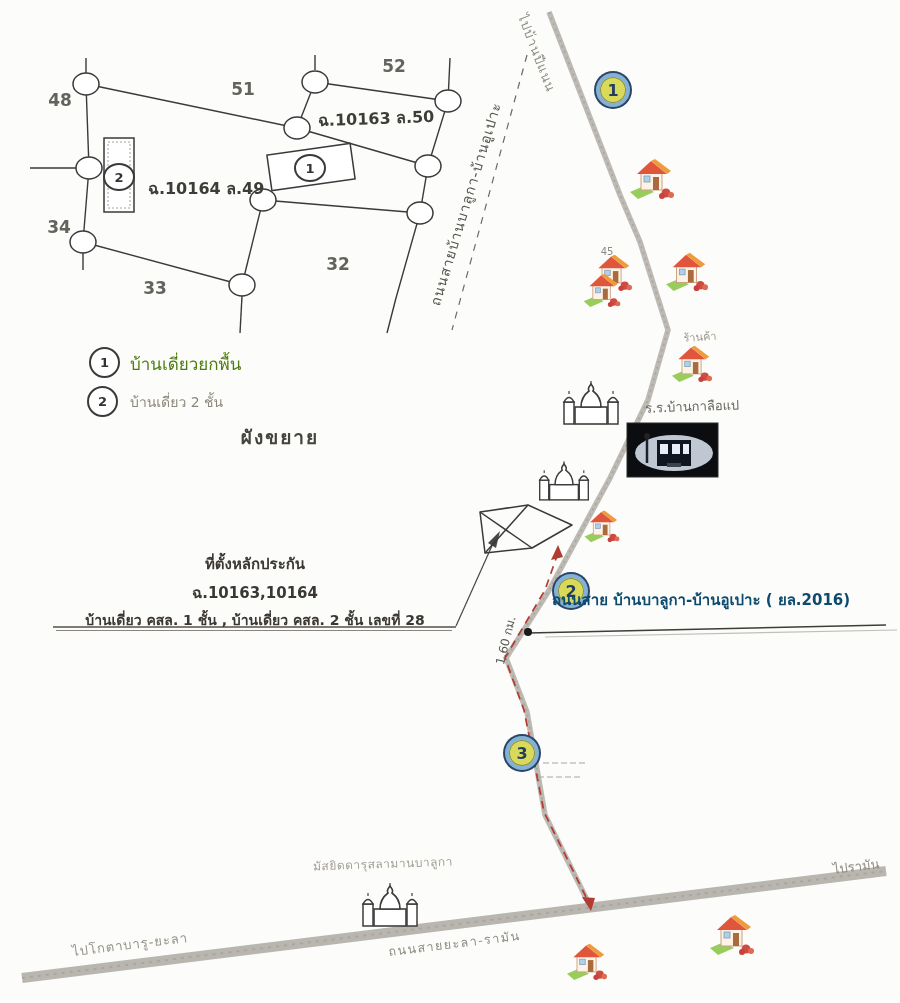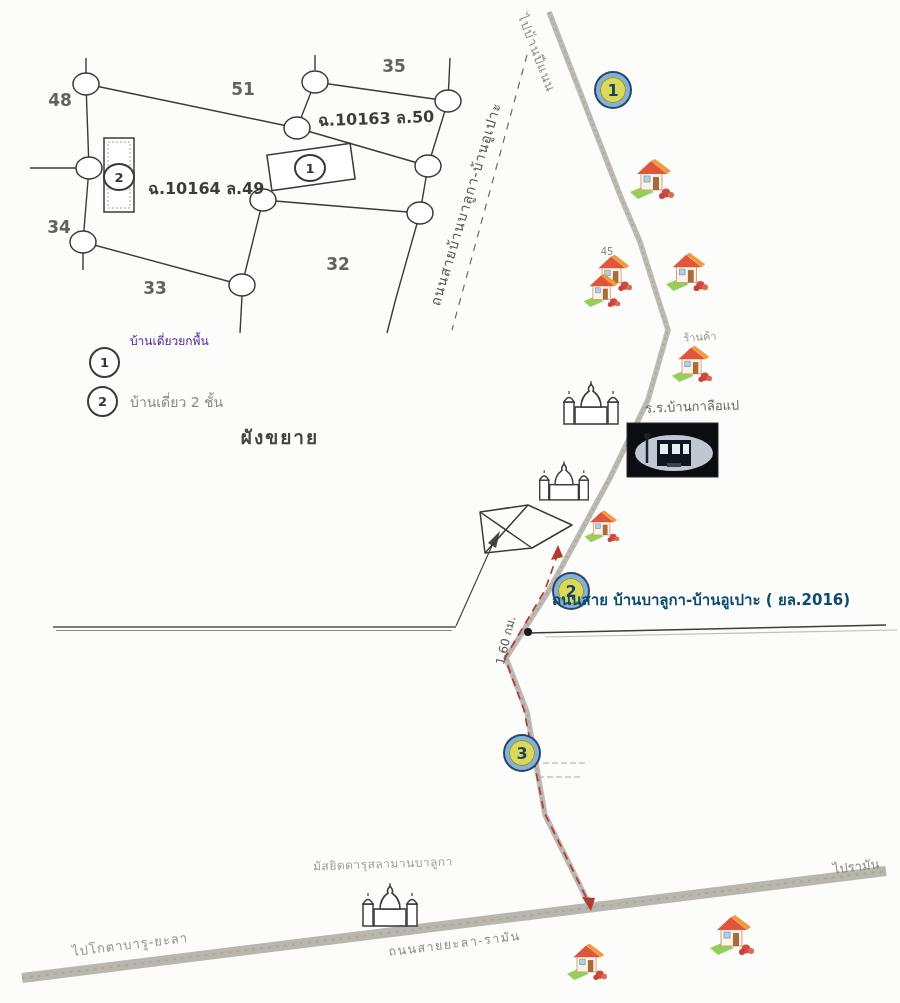--- a/index.html
+++ b/index.html
@@ -139,45 +139,50 @@
   <use href="#sym-house" x="582" y="271" width="40" height="37"></use>
   <use href="#sym-house" x="664" y="250" width="46" height="42"></use>
   <use href="#sym-house" x="670" y="343" width="44" height="40"></use>
   <use href="#sym-house" x="583" y="508" width="38" height="35"></use>
   <use href="#sym-house" x="708" y="912" width="48" height="44"></use>
   <use href="#sym-house" x="565" y="941" width="44" height="40"></use>
 </svg>
 
 <div class="lbl parcel center" style="left:60px;top:101px;">48</div>
 <div class="lbl parcel center" style="left:243px;top:90px;text-align:right;">51</div>
-<div class="lbl parcel center" style="left:394px;top:67px;">35</div>
+<div class="lbl parcel center" style="left:394px;top:67px;">52</div>
 <div class="lbl parcel center" style="left:59px;top:228px;">34</div>
 <div class="lbl parcel center" style="left:155px;top:289px;">33</div>
 <div class="lbl parcel center" style="left:338px;top:265px;">32</div>
 <div class="lbl deed" style="left:318px;top:110px;transform:rotate(-2deg);">ฉ.10163 ล.50</div>
 <div class="lbl deed" style="left:148px;top:180px;text-align:center;">ฉ.10164 ล.49</div>
 <div class="circle-marker" style="left:294px;top:154px;width:32px;height:28px;">1</div>
 <div class="circle-marker" style="left:103px;top:163px;width:32px;height:28px;">2</div>
 
 <div class="circle-marker" style="left:89px;top:347px;width:31px;height:31px;">1</div>
-<div class="lbl" style="left:130px;top:335px;font-size:12px;color:#4c1d95;">บ้านเดี่ยวยกพื้น</div>
+<div class="lbl" style="left:130px;top:355px;font-size:17px;color:#4d7c0f;">บ้านเดี่ยวยกพื้น</div>
 <div class="circle-marker" style="left:87px;top:386px;width:31px;height:31px;">2</div>
 <div class="lbl" style="left:130px;top:394px;font-size:14px;color:#8c887c;">บ้านเดี่ยว 2 ชั้น</div>
 <div class="lbl center" style="left:280px;top:438px;font-size:19px;font-weight:bold;color:#45433d;letter-spacing:2px;">ผังขยาย</div>
 
 <div class="badge" style="left:596px;top:73px;">1</div>
 <div class="badge" style="left:554px;top:574px;">2</div>
 <div class="badge" style="left:505px;top:736px;">3</div>
 
 <div class="lbl gray" style="left:528px;top:12px;font-size:13px;letter-spacing:1px;transform:rotate(69deg);transform-origin:0 0;">ไปบ้านปีแนน</div>
 <div class="lbl" style="left:427px;top:303px;font-size:14px;letter-spacing:1px;color:#55534d;transform:rotate(-73deg);transform-origin:0 0;">ถนนสายบ้านบาลูกา-บ้านอูเปาะ</div>
 <div class="lbl center" style="left:607px;top:252px;font-size:10px;color:#8c8a82;">45</div>
 <div class="lbl center" style="left:700px;top:338px;font-size:11px;color:#9b988e;transform:translate(-50%,-50%) rotate(-4deg);">ร้านค้า</div>
 <div class="lbl" style="left:645px;top:400px;font-size:13px;color:#66645e;transform:rotate(-2deg);">ร.ร.บ้านกาลือแป</div>
 <div class="lbl" style="left:552px;top:592px;font-size:15px;font-weight:bold;color:#0c4a6e;">ถนนสาย บ้านบาลูกา-บ้านอูเปาะ ( ยล.2016)</div>
 <div class="lbl" style="left:494px;top:663px;font-size:12px;color:#5a5751;transform:rotate(-76deg);transform-origin:0 0;">1.60 กม.</div>
 <div class="lbl" style="left:313px;top:858px;font-size:12px;color:#a29e93;letter-spacing:.5px;transform:rotate(-2deg);">มัสยิดดารุสลามานบาลูกา</div>
 <div class="lbl" style="left:72px;top:938px;font-size:13px;color:#97948b;letter-spacing:1px;transform:rotate(-7deg);">ไปโกตาบารู-ยะลา</div>
 <div class="lbl" style="left:388px;top:937px;font-size:12.5px;color:#8e8b83;letter-spacing:1.5px;transform:rotate(-7deg);">ถนนสายยะลา-รามัน</div>
 <div class="lbl" style="left:833px;top:860px;font-size:13px;color:#8e8b83;transform:rotate(-7deg);">ไปรามัน</div>
 
+<div class="note">
+  <div class="l1">ที่ตั้งหลักประกัน</div>
+  <div class="l2">ฉ.10163,10164</div>
+  <div class="l3">บ้านเดี่ยว คสล. 1 ชั้น , บ้านเดี่ยว คสล. 2 ชั้น เลขที่ 28</div>
+</div>
 
 </div>
 
 </body></html>

